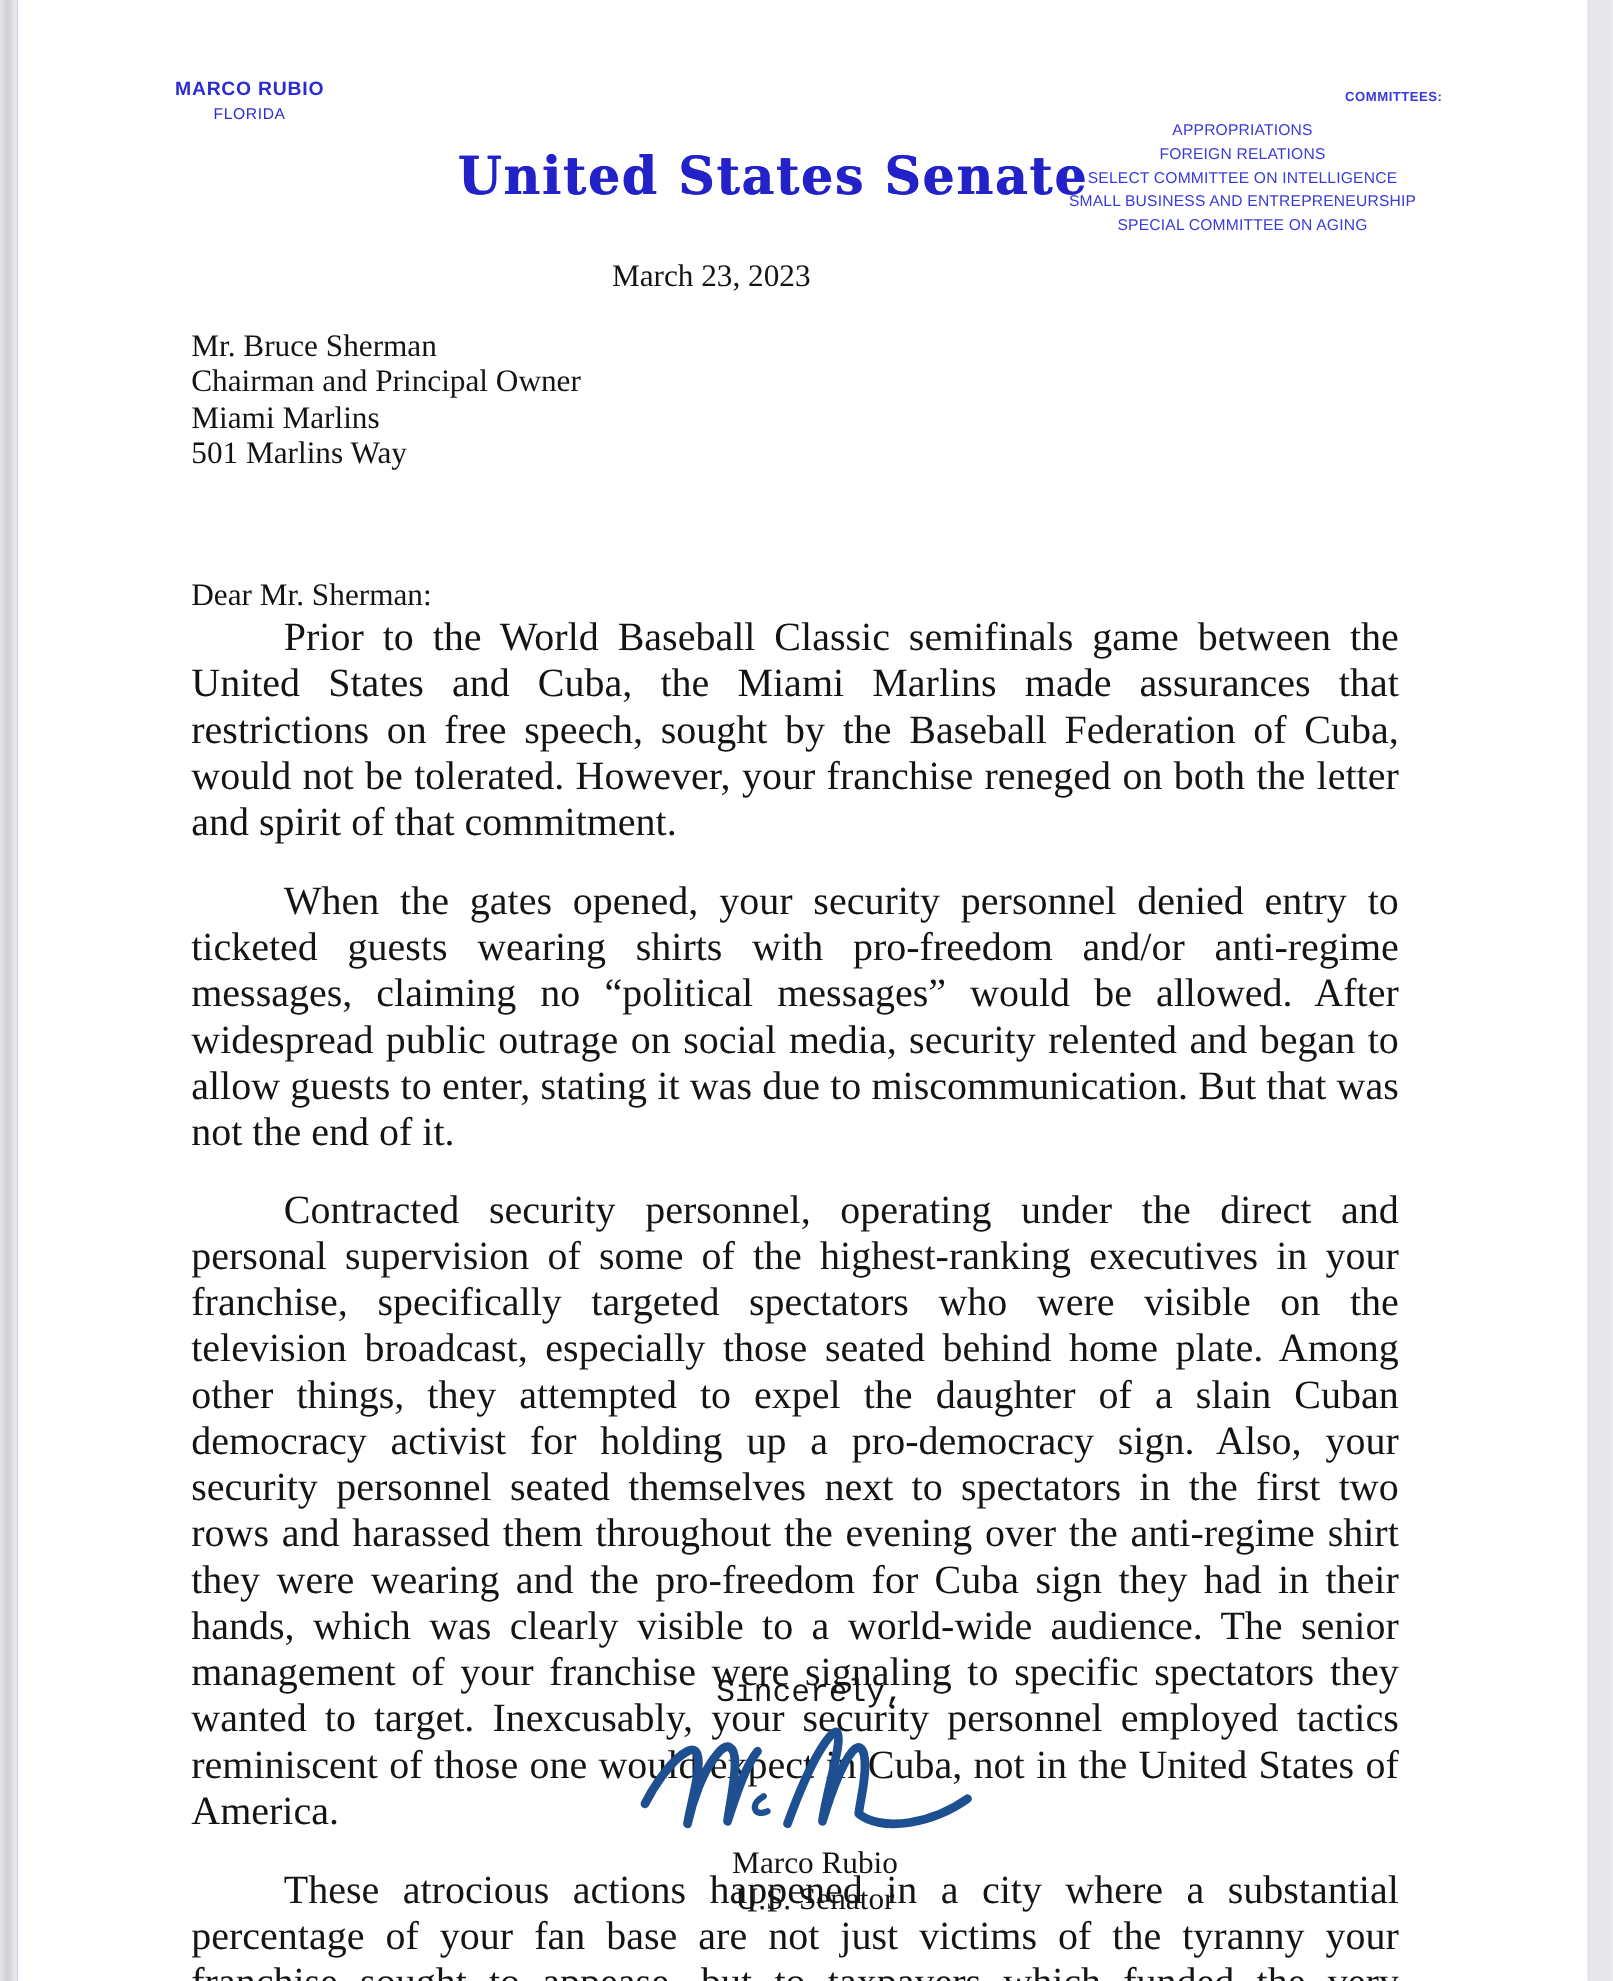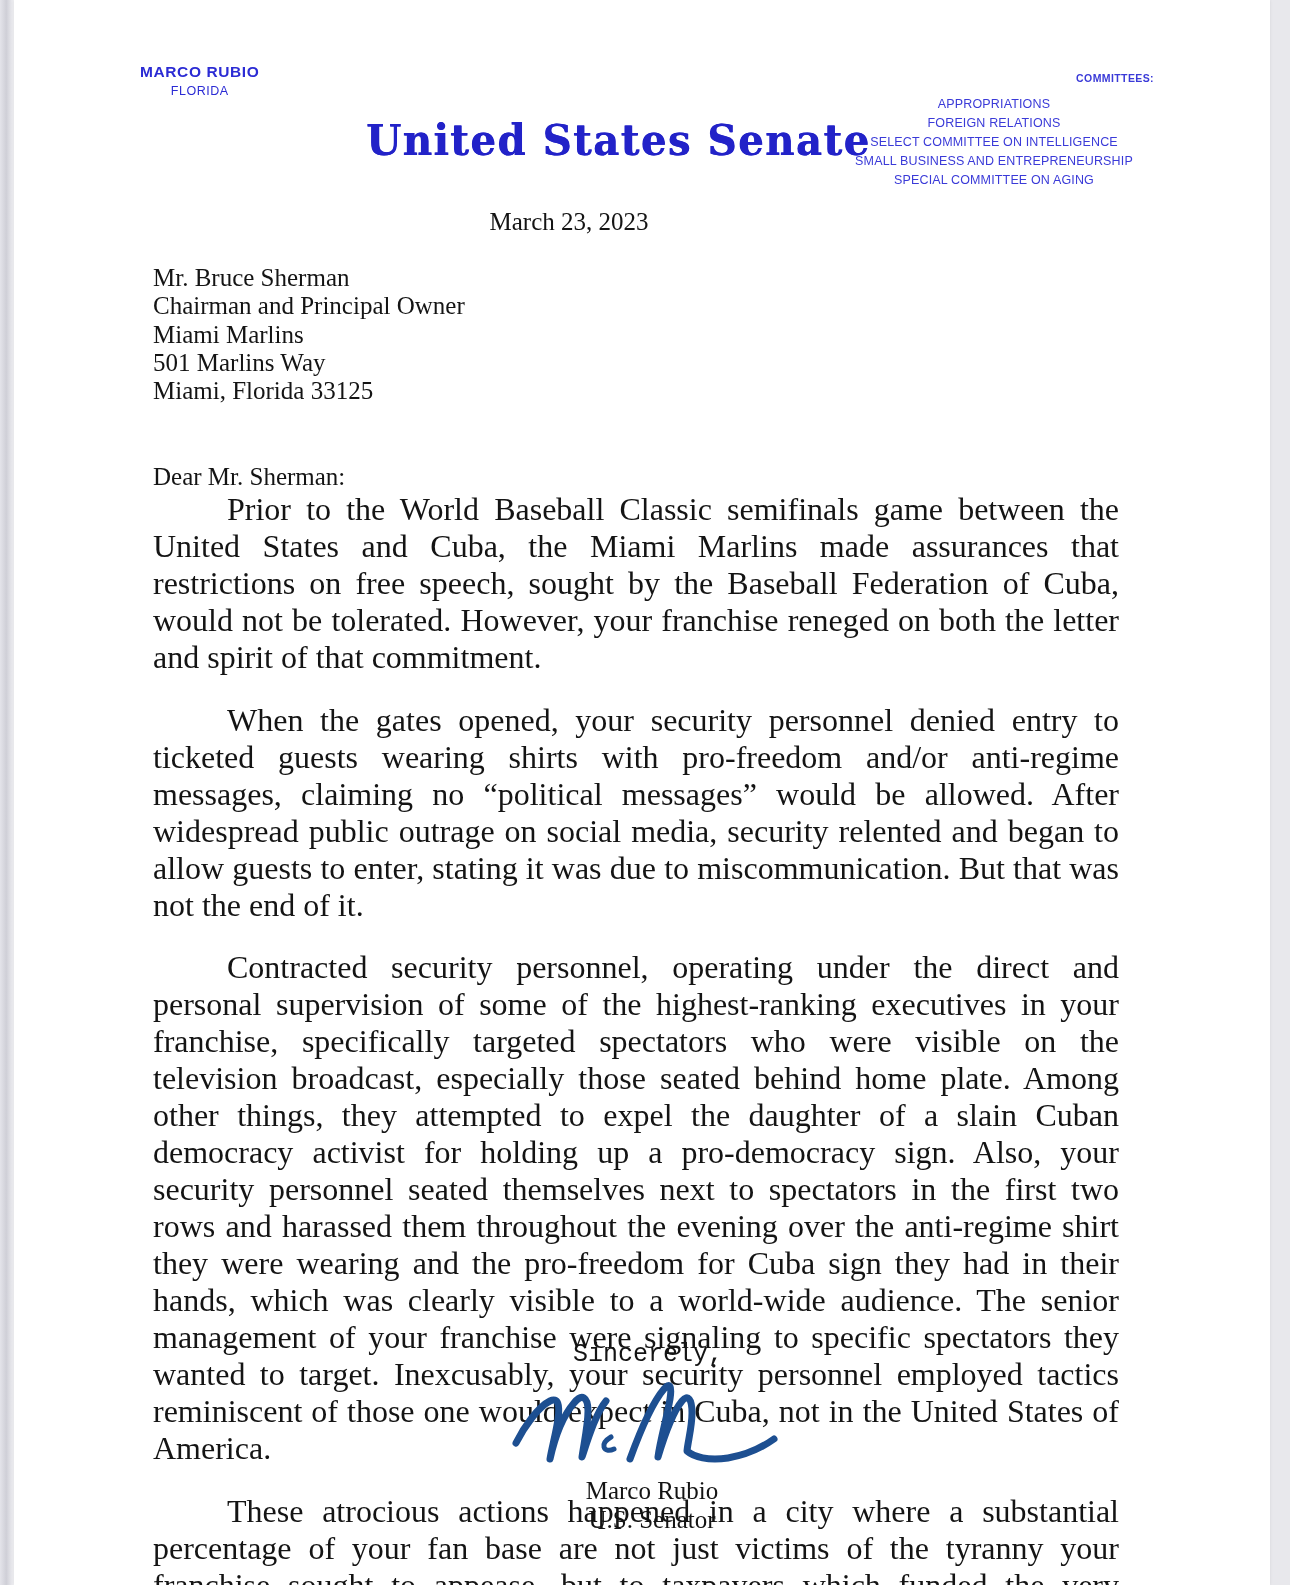--- a/index.html
+++ b/index.html
@@ -232,21 +232,20 @@
 
       </div>
 
       <div class="date-line">March 23, 2023</div>
 
       <div class="address-block">
         <div>Mr. Bruce Sherman</div>
         <div>Chairman and Principal Owner</div>
         <div>Miami Marlins</div>
         <div>501 Marlins Way</div>
-        <div>Miami, Florida 33125</div>
       </div>
 
       <div class="salutation">Dear Mr. Sherman:</div>
 
       <div class="body-text">
         <p>Prior to the World Baseball Classic semifinals game between the United States and Cuba, the Miami Marlins made assurances that restrictions on free speech, sought by the Baseball Federation of Cuba, would not be tolerated.  However, your franchise reneged on both the letter and spirit of that commitment.</p>
         <p>When the gates opened, your security personnel denied entry to ticketed guests wearing shirts with pro-freedom and/or anti-regime messages, claiming no “political messages” would be allowed.  After widespread public outrage on social media, security relented and began to allow guests to enter, stating it was due to miscommunication. But that was not the end of it.</p>
         <p>Contracted security personnel, operating under the direct and personal supervision of some of the highest-ranking executives in your franchise, specifically targeted spectators who were visible on the television broadcast, especially those seated behind home plate.  Among other things, they attempted to expel the daughter of a slain Cuban democracy activist for holding up a pro-democracy sign.  Also, your security personnel seated themselves next to spectators in the first two rows and harassed them throughout the evening over the anti-regime shirt they were wearing and the pro-freedom for Cuba sign they had in their hands, which was clearly visible to a world-wide audience.  The senior management of your franchise were signaling to specific spectators they wanted to target.  Inexcusably, your security personnel employed tactics reminiscent of those one would expect in Cuba, not in the United States of America.</p>
         <p>These atrocious actions happened in a city where a substantial percentage of your fan base are not just victims of the tyranny your franchise sought to appease, but to taxpayers which funded the very stadium your team plays in.  After enjoying their stay at a local five-star hotel, the Cuban Baseball Federation returned to the enslaved island of Cuba (minus one brave defector).  However, the community your franchise treated with such disrespect is still here, and will not soon forget.</p>
       </div>

